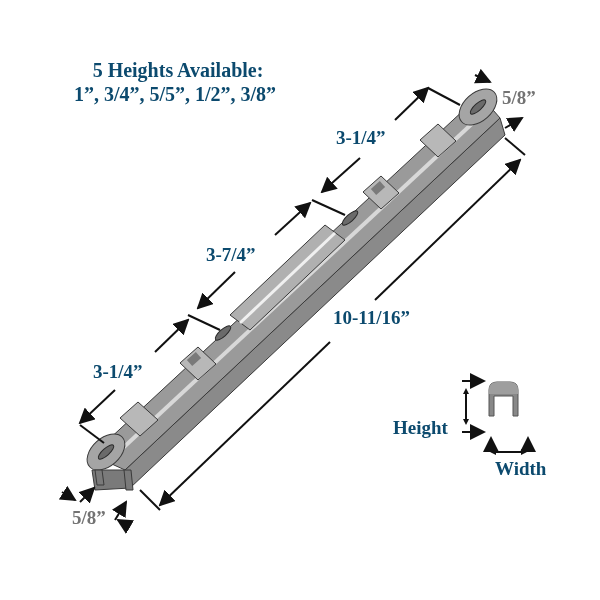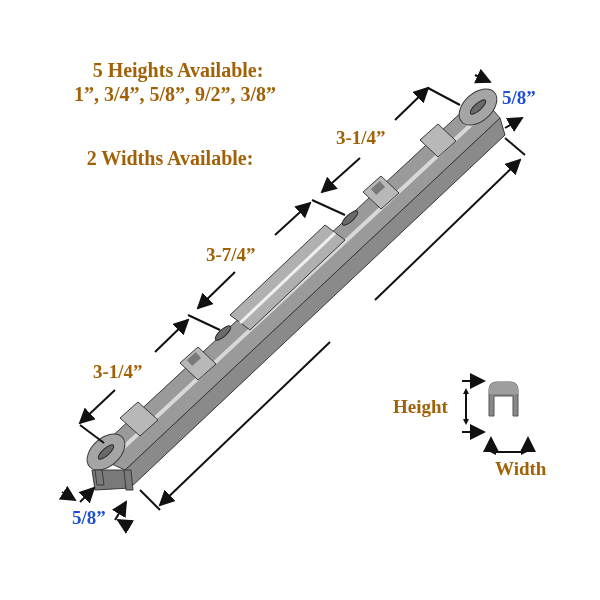--- a/index.html
+++ b/index.html
@@ -1,20 +1,20 @@
 <!DOCTYPE html>
 <html><head>
 <meta charset="utf-8">
 <style>
   html,body{margin:0;padding:0;background:#ffffff;}
   .canvas{position:relative;width:600px;height:600px;background:#ffffff;overflow:hidden;}
-  .lbl{position:absolute;font-family:"Liberation Serif",serif;font-weight:bold;color:#a16207;white-space:nowrap;line-height:1;}
+  .lbl{position:absolute;font-family:"Liberation Serif",serif;font-weight:bold;color:#0c4a6e;white-space:nowrap;line-height:1;}
   .spec{text-align:center;font-size:20px;}
   .dim{font-size:19px;}
-  .red{color:#1d4ed8;}
+  .red{color:#737373;}
   svg{position:absolute;left:0;top:0;}
 </style>
 </head>
 <body>
 
 <div class="canvas">
 
   <svg width="600" height="600" viewBox="0 0 600 600">
     <defs>
       <marker id="ah" markerWidth="8" markerHeight="8" refX="7" refY="4" orient="auto">
@@ -92,25 +92,25 @@
         <line x1="466" y1="391" x2="466" y2="422"></line>
         <line x1="491" y1="447" x2="491" y2="438" marker-end="url(#ah)"></line>
         <line x1="528" y1="447" x2="528" y2="438" marker-end="url(#ah)"></line>
         <line x1="493" y1="452" x2="524" y2="452"></line>
       </g>
       <path d="M466,388 l-3,6 h6z M466,425 l-3,-6 h6z M490,452 l6,-3 v6z M527,452 l-6,-3 v6z" fill="#111"></path>
     </g>
   </svg>
 
   <div class="lbl spec" style="left:68px;top:60px;width:220px;">5 Heights Available:</div>
-  <div class="lbl spec" style="left:40px;top:84px;width:270px;">1”, 3/4”, 5/8”, 9/2”, 3/8”</div>
-  <div class="lbl spec" style="left:60px;top:148px;width:220px;">2 Widths Available:</div>
+  <div class="lbl spec" style="left:40px;top:84px;width:270px;">1”, 3/4”, 5/5”, 1/2”, 3/8”</div>
 
   <div class="lbl dim" style="left:336px;top:128px;">3-1/4”</div>
   <div class="lbl dim" style="left:206px;top:245px;">3-7/4”</div>
   <div class="lbl dim" style="left:93px;top:362px;">3-1/4”</div>
+  <div class="lbl dim" style="left:333px;top:308px;">10-11/16”</div>
   <div class="lbl dim red" style="left:502px;top:88px;">5/8”</div>
   <div class="lbl dim red" style="left:72px;top:508px;">5/8”</div>
 
-  <div class="lbl dim" style="left:393px;top:397px;">Height</div>
+  <div class="lbl dim" style="left:393px;top:418px;">Height</div>
   <div class="lbl dim" style="left:495px;top:459px;">Width</div>
 
 </div>
 
 </body></html>

